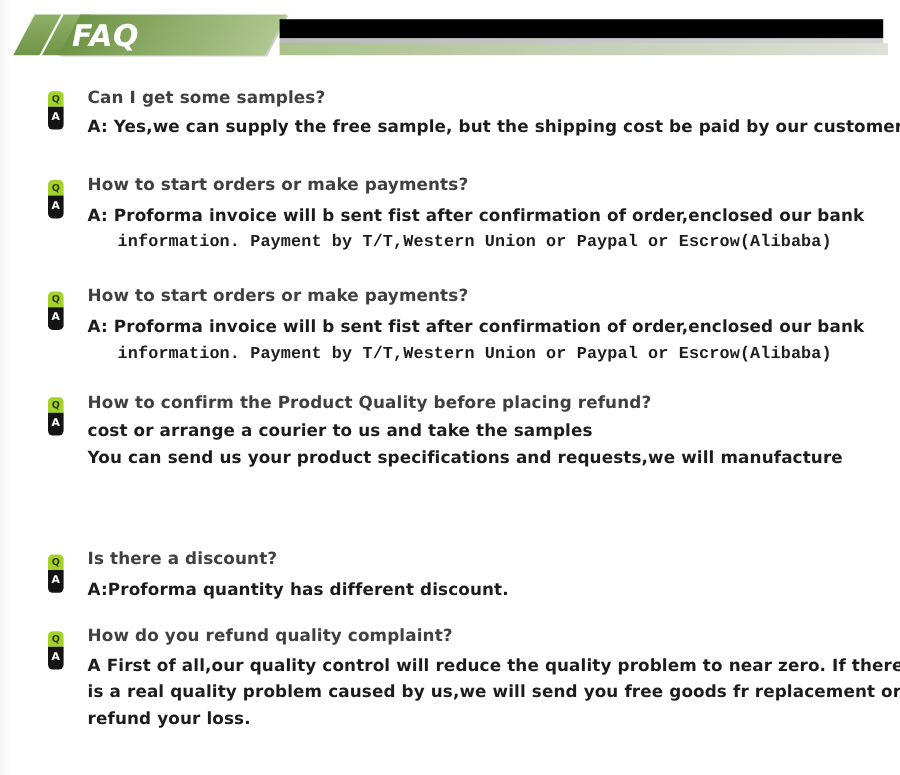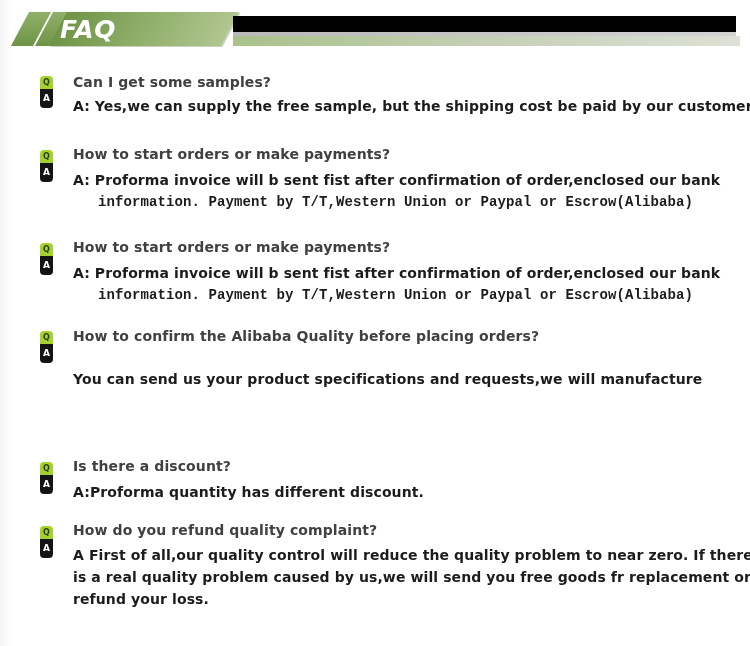--- a/index.html
+++ b/index.html
@@ -82,23 +82,24 @@
     <div>A:  Proforma invoice will b sent fist after confirmation of order,enclosed our bank</div>
     <div class="indent">information. Payment by T/T,Western Union or Paypal or Escrow(Alibaba)</div>
   </div>
 </div>
 
 <div class="qa" style="top:331px;">
   <div class="badge" style="top:0;">
     <div class="badge-q">Q</div>
     <div class="badge-a">A</div>
   </div>
-  <div class="question" style="top:-3px;">How to confirm the Alibaba Quality before placing orders?</div>
+  <div class="question" style="top:-3px;">How to confirm the Product Quality before placing refund?</div>
   <div class="answer" style="top:17px;">
-    <div style="margin-top:20px;">You can send us your product specifications and requests,we will manufacture</div>
+    <div>cost or arrange a courier to us and take the samples</div>
+    <div style="margin-top:1px;">You can send us your product specifications and requests,we will manufacture</div>
   </div>
 </div>
 
 <div class="qa" style="top:462px;">
   <div class="badge" style="top:0;">
     <div class="badge-q">Q</div>
     <div class="badge-a">A</div>
   </div>
   <div class="question" style="top:-4px;">Is there a discount?</div>
   <div class="answer" style="top:19px;">

